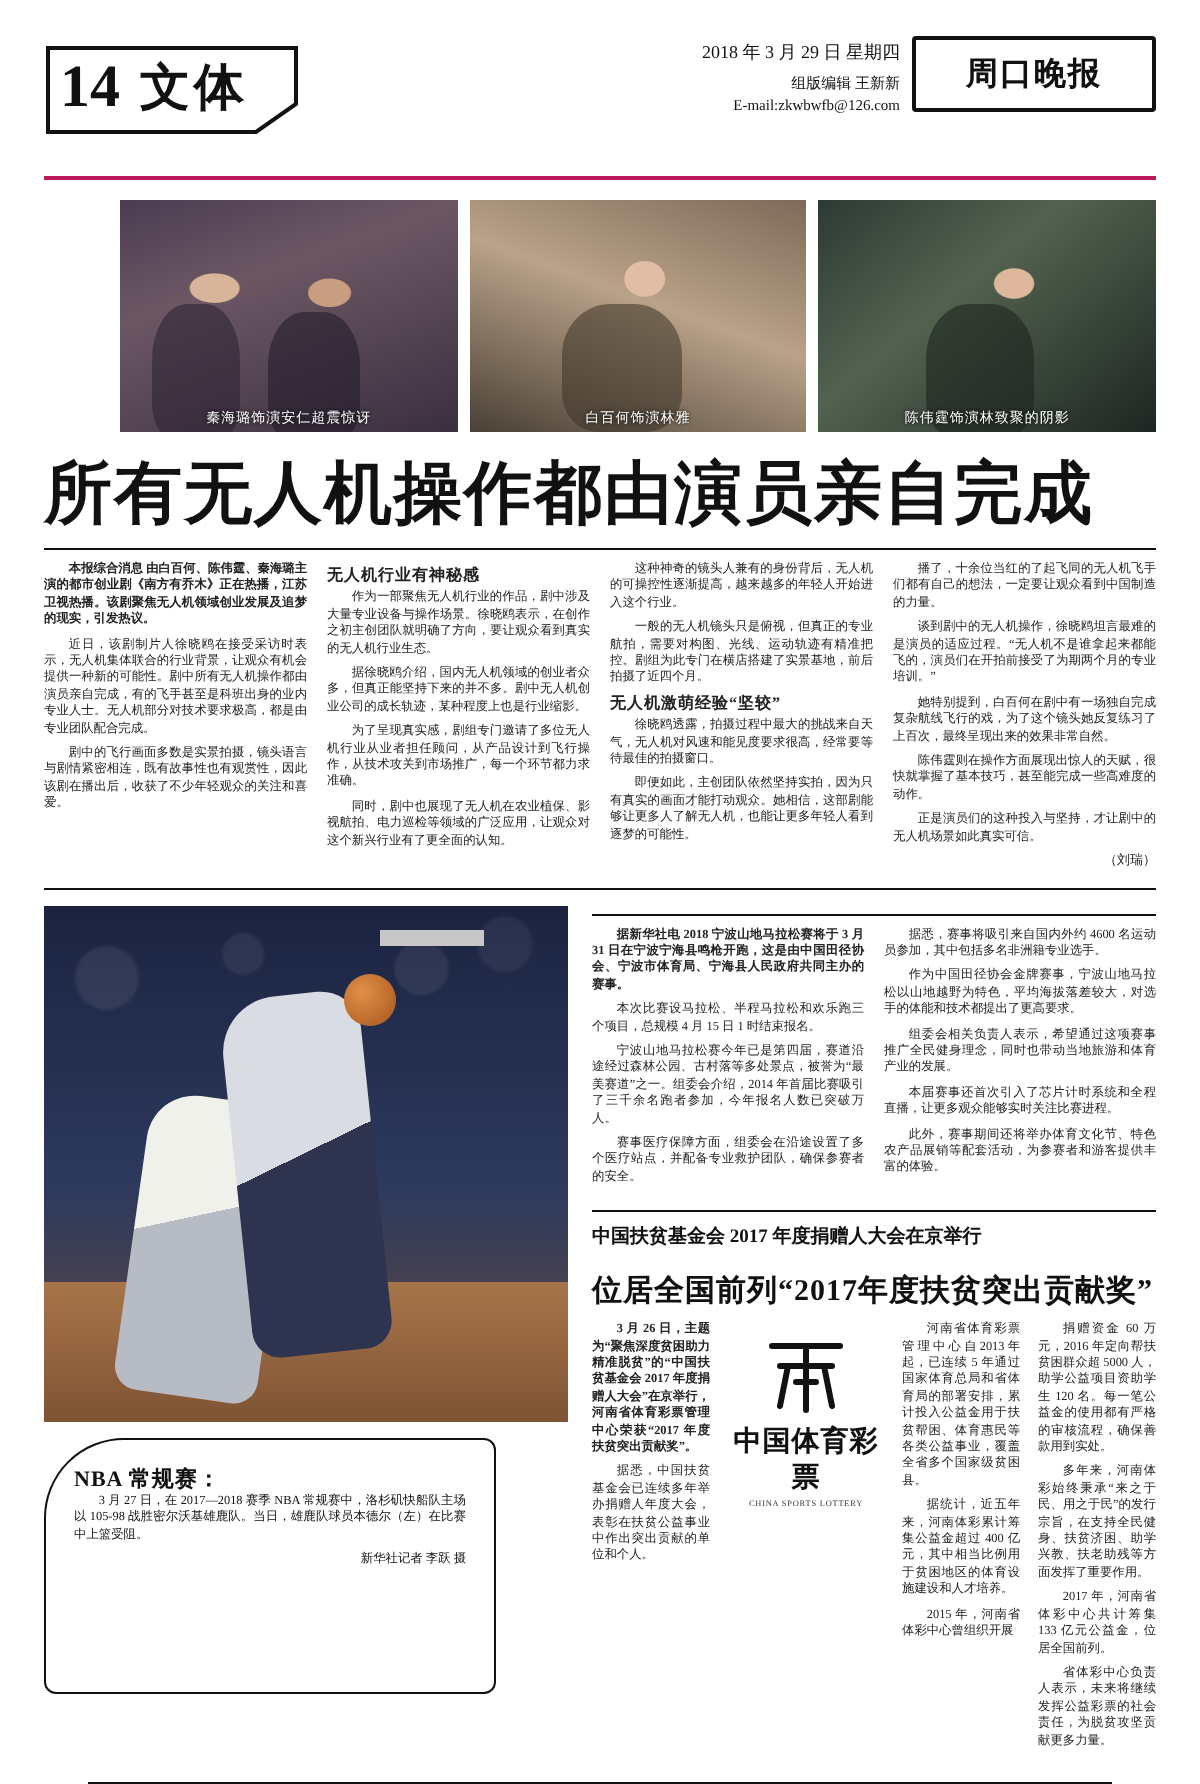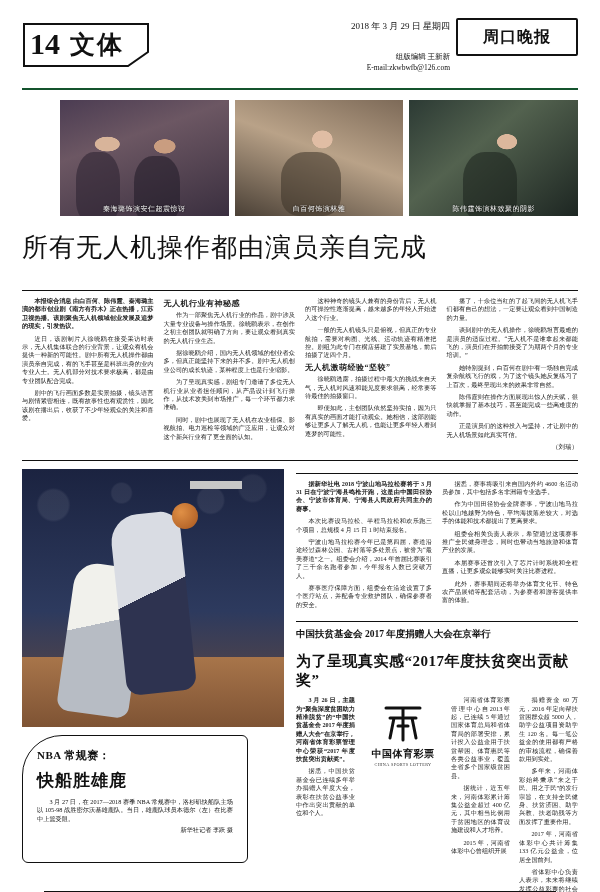--- a/index.html
+++ b/index.html
@@ -22,21 +22,21 @@
     box-sizing: border-box;
     padding: 0;
     background: #fff;
   }
 
   
   .masthead {
     position: relative;
     height: 72px;
     margin: 16px 22px 0 22px;
-    border-bottom: 2px solid #14532d;
+    border-bottom: 2px solid #be185d;
   }
   .page-number-box {
     position: absolute;
     left: 0;
     top: 6px;
     width: 128px;
     height: 46px;
   }
   .pn-shape {
     position: absolute;
@@ -94,21 +94,20 @@
     margin-left: 11px;
   }
   .credits {
     position: absolute;
     right: 128px;
     top: 20px;
     font-size: 7.5px;
     line-height: 11px;
     white-space: nowrap;
     text-align: right;
-    margin-top: 15px;
   }
 
   
   .photo-strip {
     display: flex;
     gap: 6px;
     margin: 10px 22px 0 22px;
     padding-left: 38px;
   }
   .photo {
@@ -155,25 +154,25 @@
   .headline-wrap {
     margin: 12px 22px 0 22px;
   }
   .shoulder {
     font-size: 15px;
     font-weight: bold;
     letter-spacing: 0.5px;
     margin-bottom: 4px;
   }
   .main-headline {
-    font-size: 26px;
-    font-weight: normal;
+    font-size: 34px;
+    font-weight: bold;
     letter-spacing: 1px;
     line-height: 40px;
-    margin: 2px 0 22px 0;
+    margin: 2px 0 6px 0;
   }
   .rule-thin {
     border-top: 1px solid #111;
     margin: 6px 22px 0 22px;
   }
 
   
   .cols4 {
     margin: 6px 22px 0 22px;
     display: flex;
@@ -346,21 +345,21 @@
     text-align: center;
     flex: none;
     padding-top: 6px;
   }
   .logo-mark {
     width: 46px; height: 42px;
     margin: 0 auto 3px auto;
     position: relative;
   }
   .logo-cn {
-    font-size: 10px;
+    font-size: 14px;
     font-weight: bold;
     letter-spacing: 0.5px;
     color: #111;
     text-align: center;
   }
   .logo-en {
     font-size: 4.2px;
     letter-spacing: 0.4px;
     color: #333;
     margin-top: 1px;
@@ -466,21 +465,20 @@
         <div class="crowd"></div>
         <div class="court"></div>
         <div class="hoop"></div>
         <div class="player-b"></div>
         <div class="player-a"></div>
         <div class="ball"></div>
       </div>
 
       <div class="nba-box">
         <div class="nba-kicker">NBA 常规赛：</div>
-        <div class="nba-headline">快船胜雄鹿</div>
         <p class="nba-body">3 月 27 日，在 2017—2018 赛季 NBA 常规赛中，洛杉矶快船队主场以 105-98 战胜密尔沃基雄鹿队。当日，雄鹿队球员本德尔（左）在比赛中上篮受阻。</p>
         <div class="nba-byline">新华社记者 李跃 摄</div>
       </div>
     </div>
 
     <div class="mid-right">
       <div class="mara-rule"></div>
       <div class="cols2">
         <div class="col">
           <p class="lead">据新华社电 2018 宁波山地马拉松赛将于 3 月 31 日在宁波宁海县鸣枪开跑，这是由中国田径协会、宁波市体育局、宁海县人民政府共同主办的赛事。</p>
@@ -492,21 +490,21 @@
           <p>据悉，赛事将吸引来自国内外约 4600 名运动员参加，其中包括多名非洲籍专业选手。</p>
           <p>作为中国田径协会金牌赛事，宁波山地马拉松以山地越野为特色，平均海拔落差较大，对选手的体能和技术都提出了更高要求。</p>
           <p>组委会相关负责人表示，希望通过这项赛事推广全民健身理念，同时也带动当地旅游和体育产业的发展。</p>
           <p>本届赛事还首次引入了芯片计时系统和全程直播，让更多观众能够实时关注比赛进程。</p>
           <p>此外，赛事期间还将举办体育文化节、特色农产品展销等配套活动，为参赛者和游客提供丰富的体验。</p>
         </div>
       </div>
 
       <div class="charity-rule"></div>
       <div class="charity-kicker">中国扶贫基金会 2017 年度捐赠人大会在京举行</div>
-      <div class="charity-title">为了呈现真实感“2017年度扶贫突出贡献奖”</div>
+      <div class="charity-title">位居全国前列“2017年度扶贫突出贡献奖”</div>
 
       <div class="charity-cols">
         <div class="col">
           <p class="lead">3 月 26 日，主题为“聚焦深度贫困助力精准脱贫”的“中国扶贫基金会 2017 年度捐赠人大会”在京举行，河南省体育彩票管理中心荣获“2017 年度扶贫突出贡献奖”。</p>
           <p>据悉，中国扶贫基金会已连续多年举办捐赠人年度大会，表彰在扶贫公益事业中作出突出贡献的单位和个人。</p>
         </div>
 
         <div class="logo-block">
           <div class="logo-mark">
             <svg viewBox="0 0 46 42" width="46" height="42">

